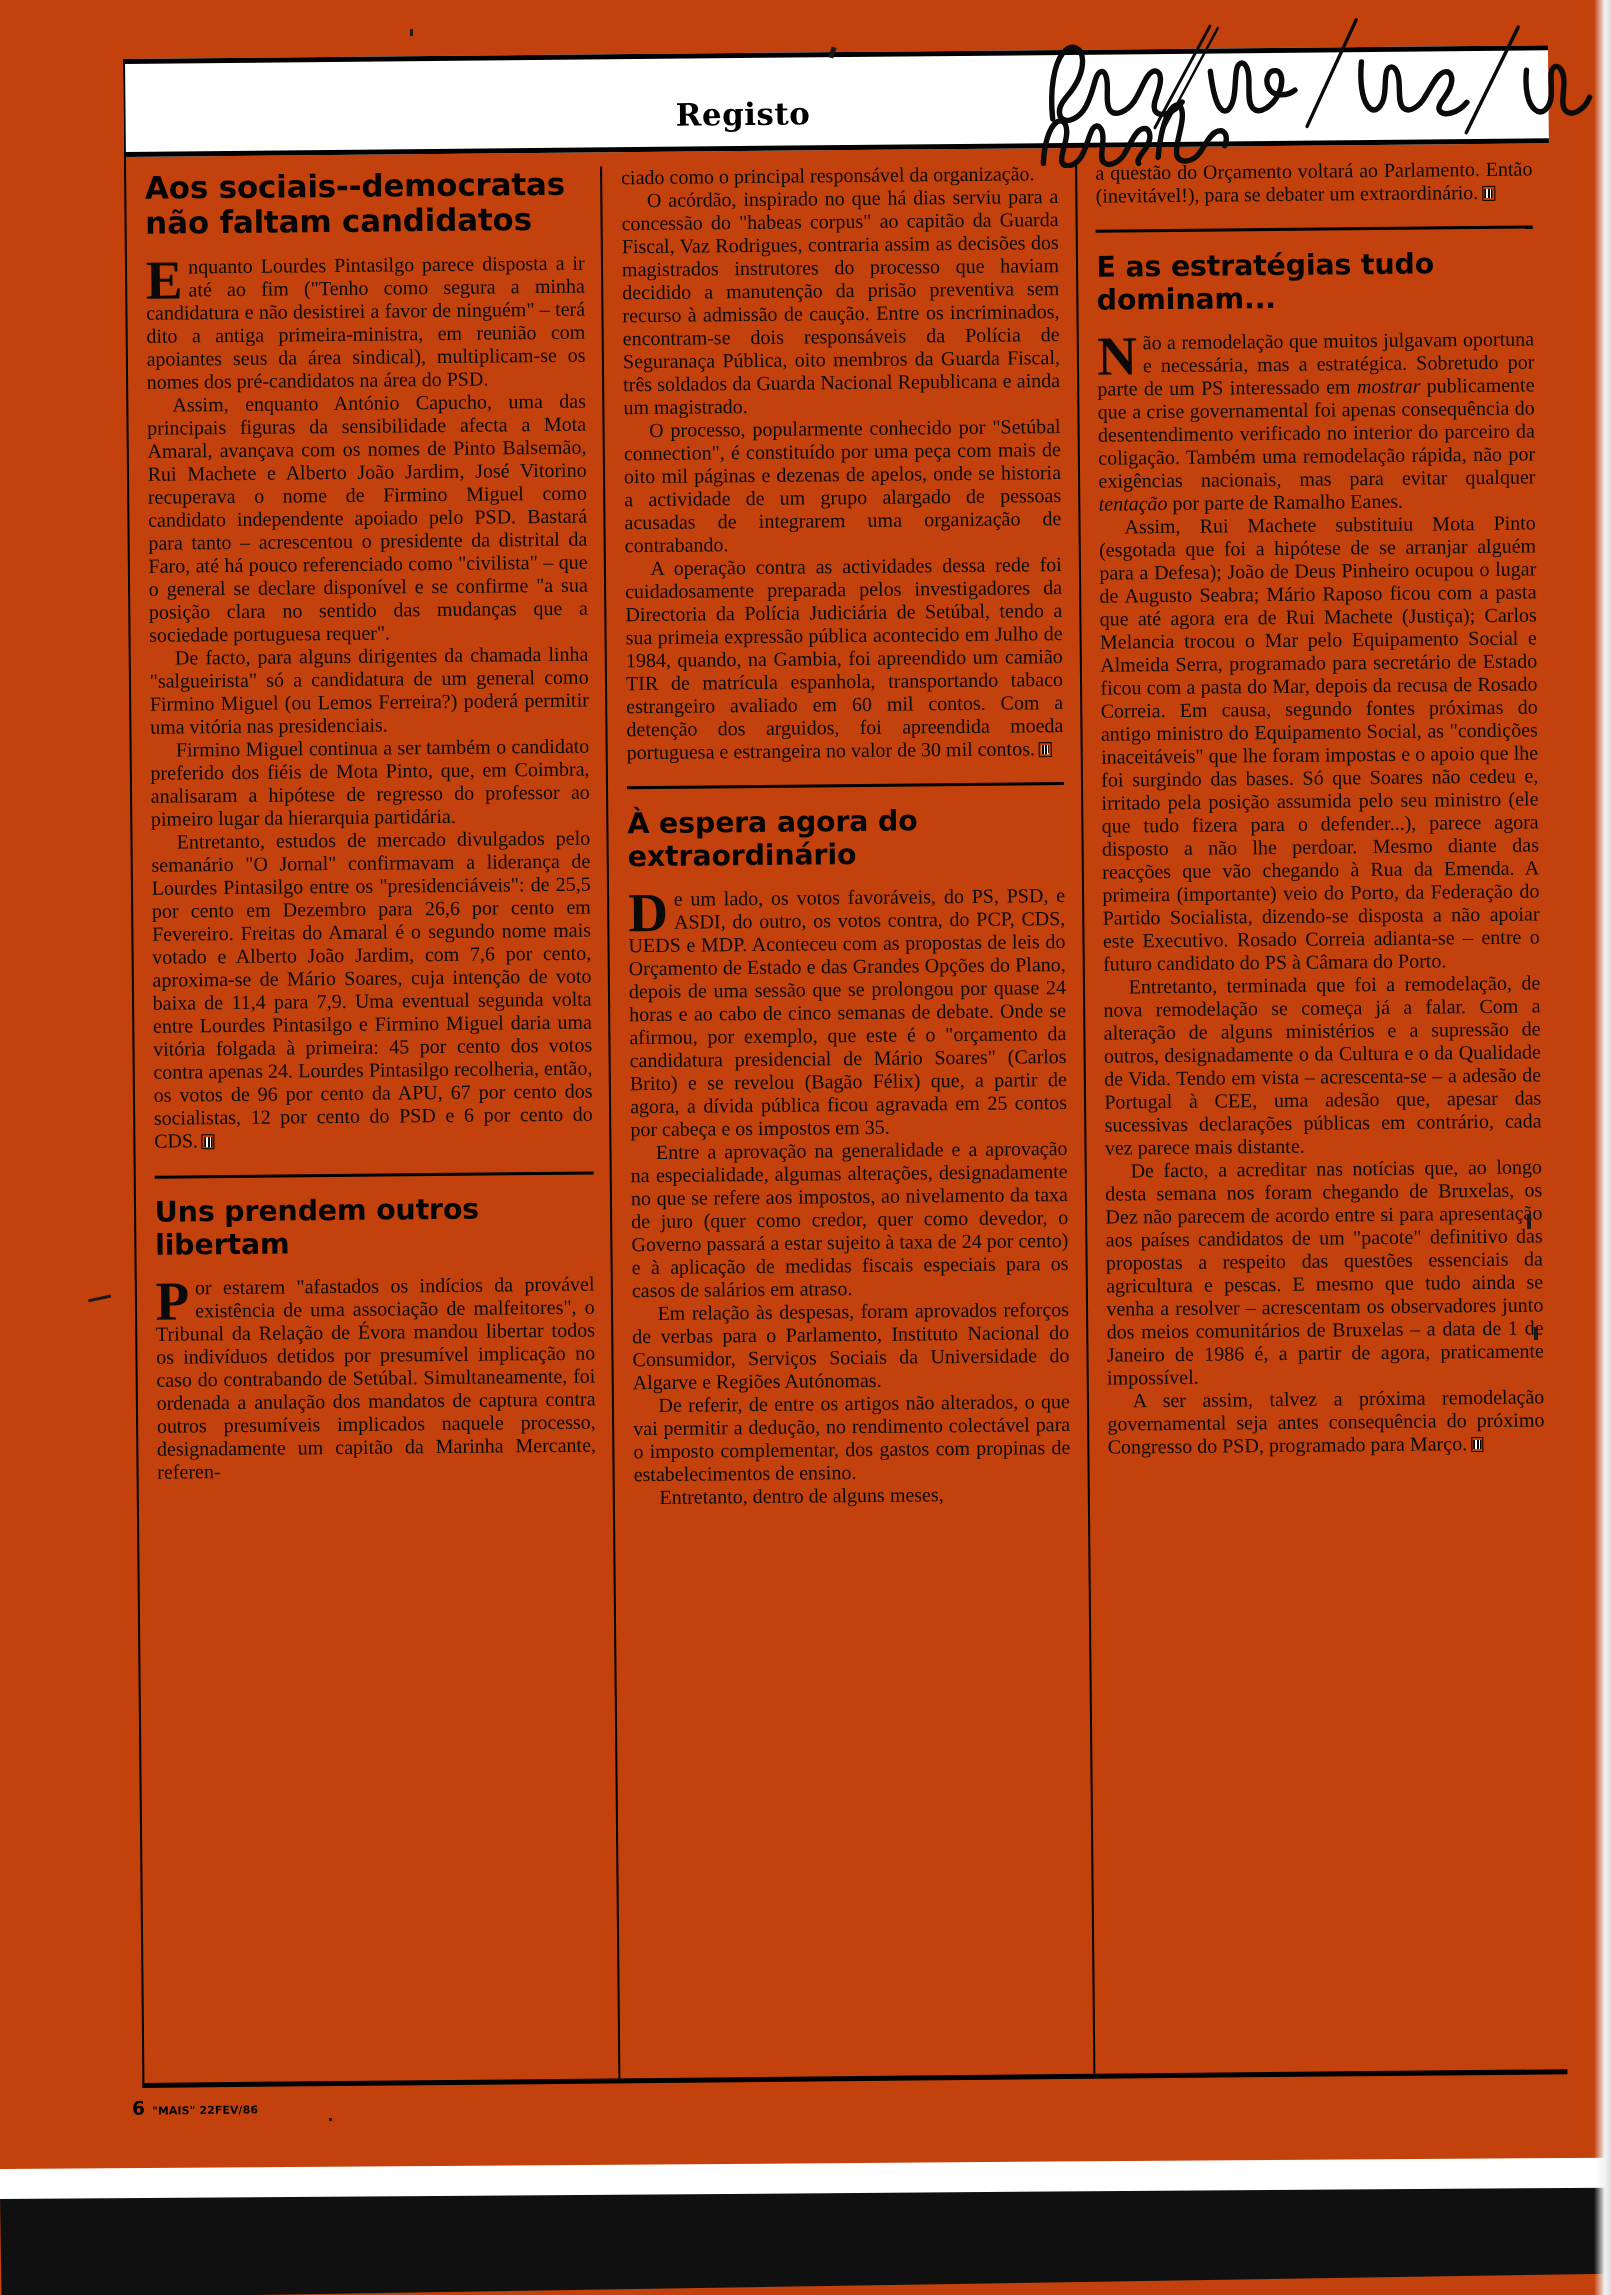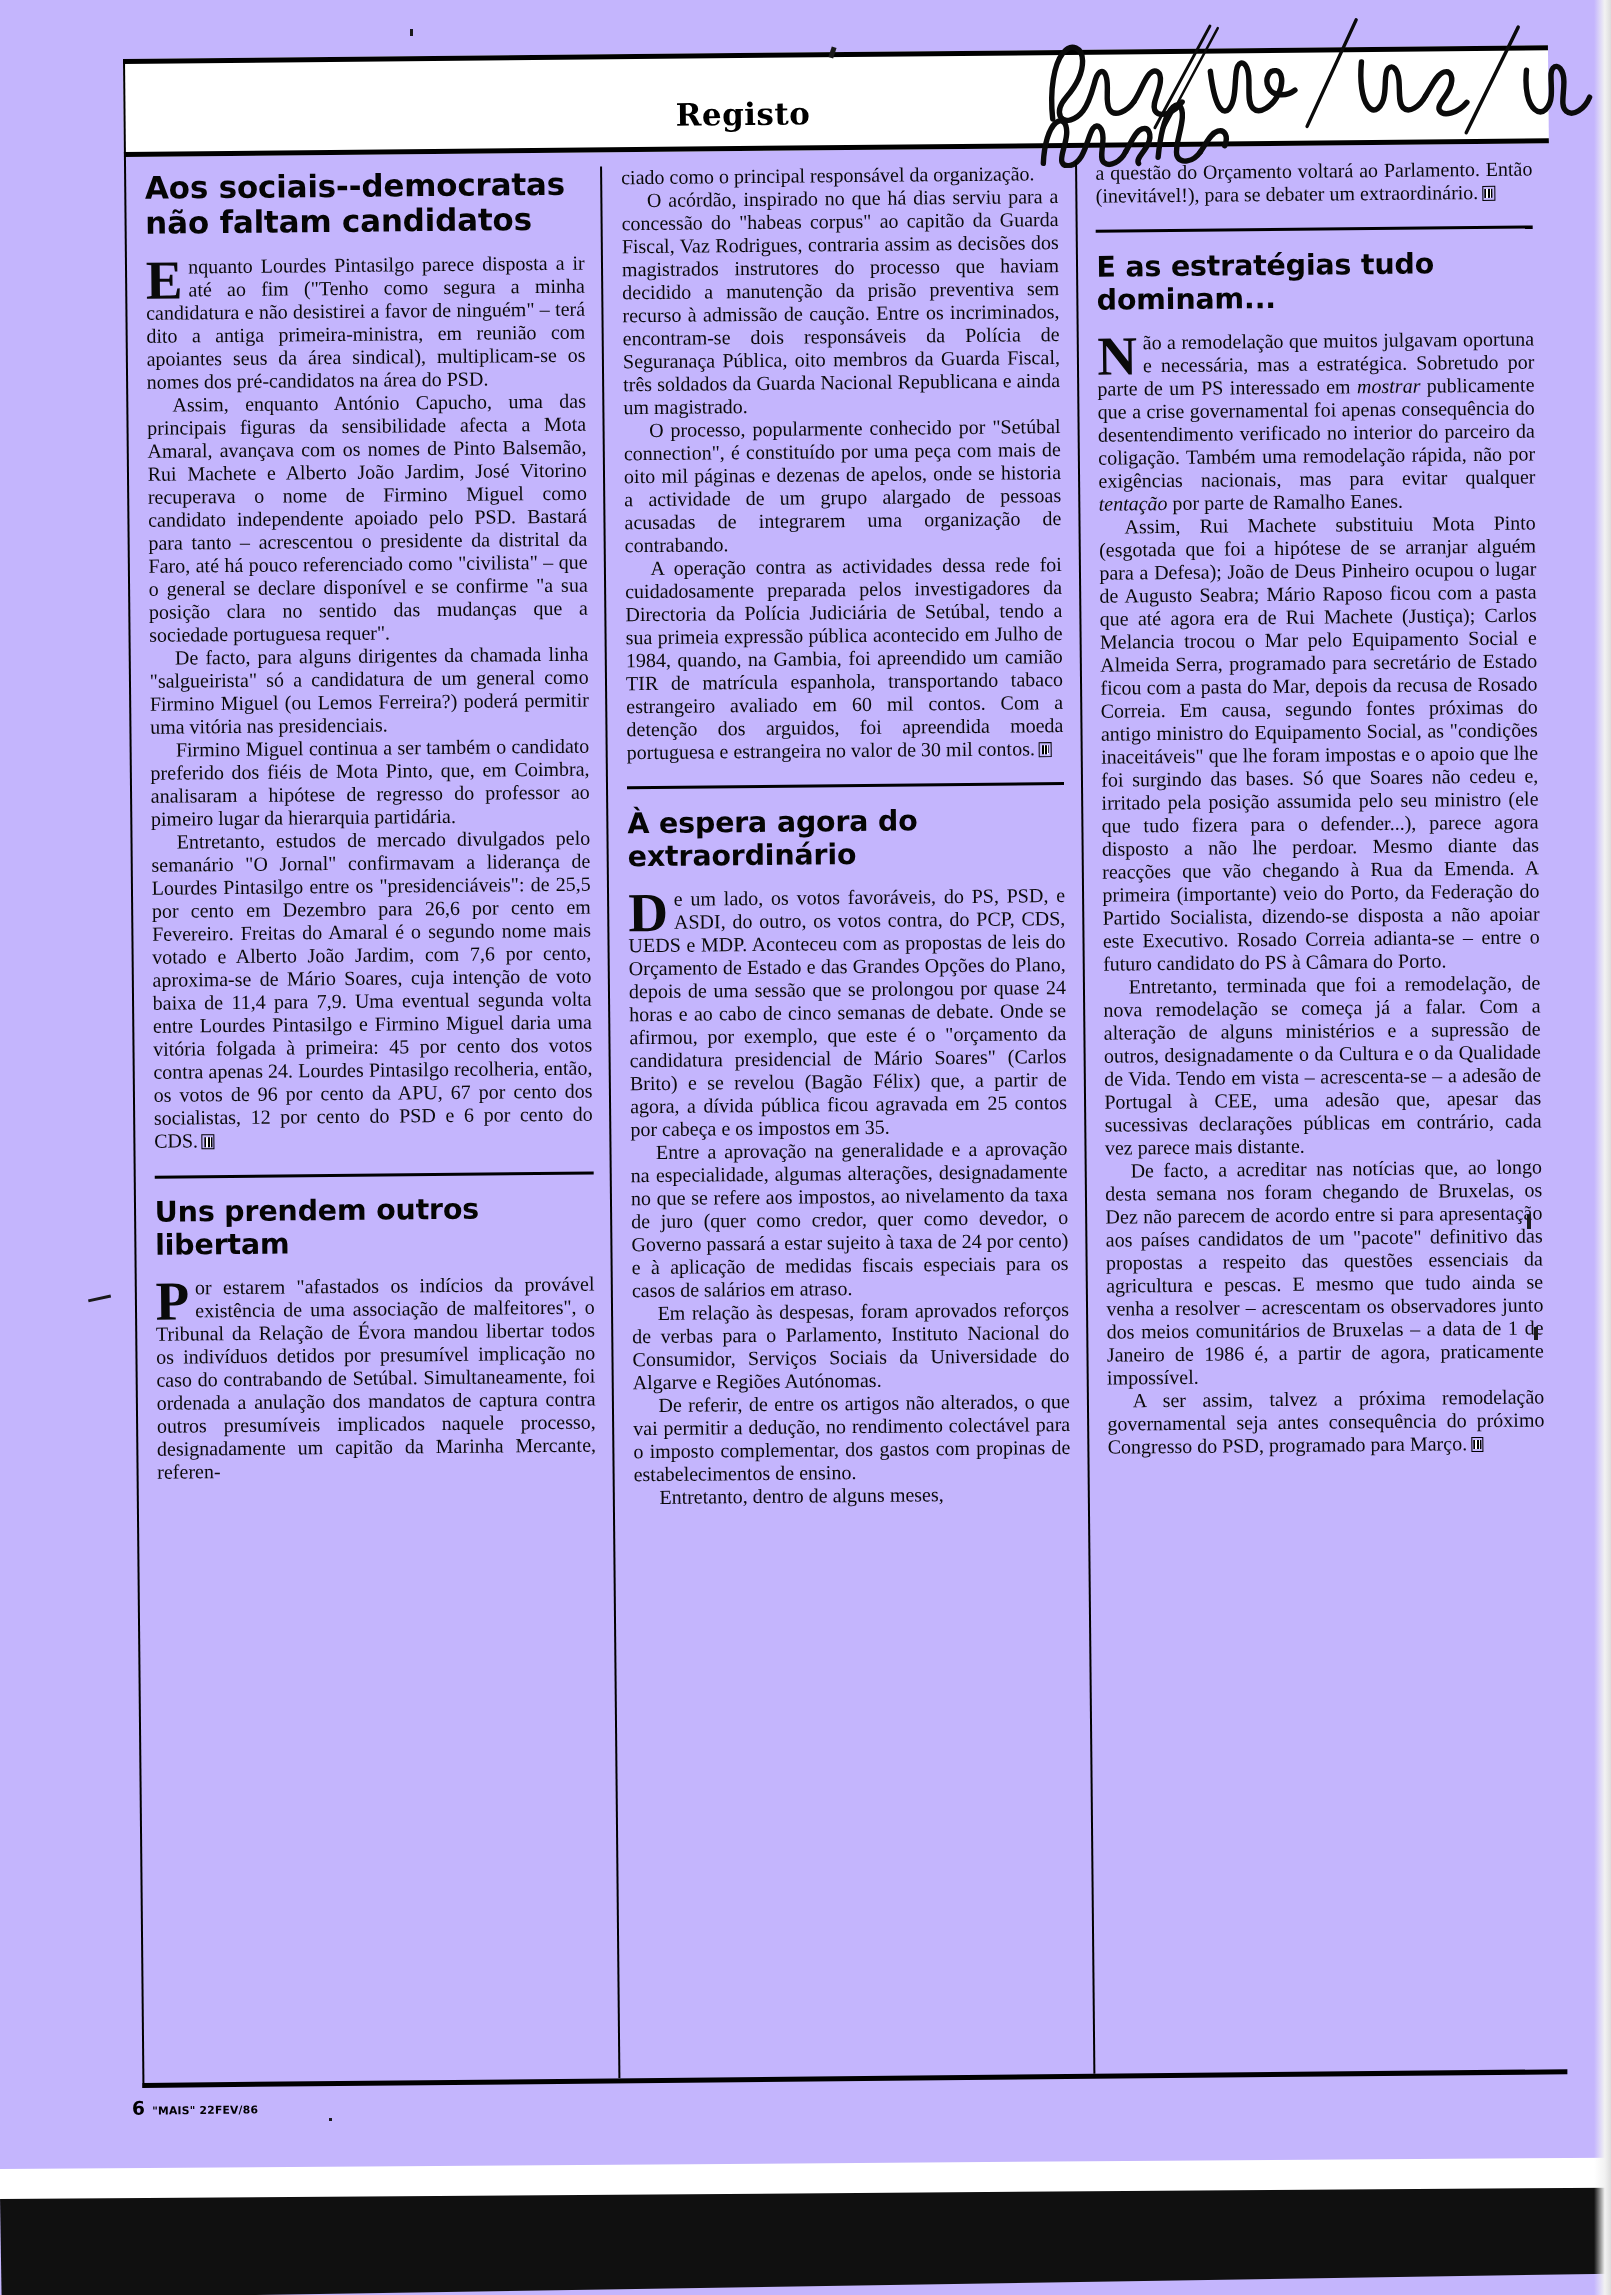--- a/index.html
+++ b/index.html
@@ -15,21 +15,21 @@
     overflow: hidden;
     font-family: "Liberation Serif", serif;
     color: #000000;
   }
 
   
   #scan-page {
     position: absolute;
     left: 0; top: 0;
     width: 1612px; height: 2295px;
-    background: #c4b5fd;
+    background: #c2410c;
   }
   
   #print-area {
     position: absolute;
     left: 123px;
     top: 59px;
     width: 1430px;
     height: 2034px;
     transform: rotate(-0.55deg);
     transform-origin: 0 0;

